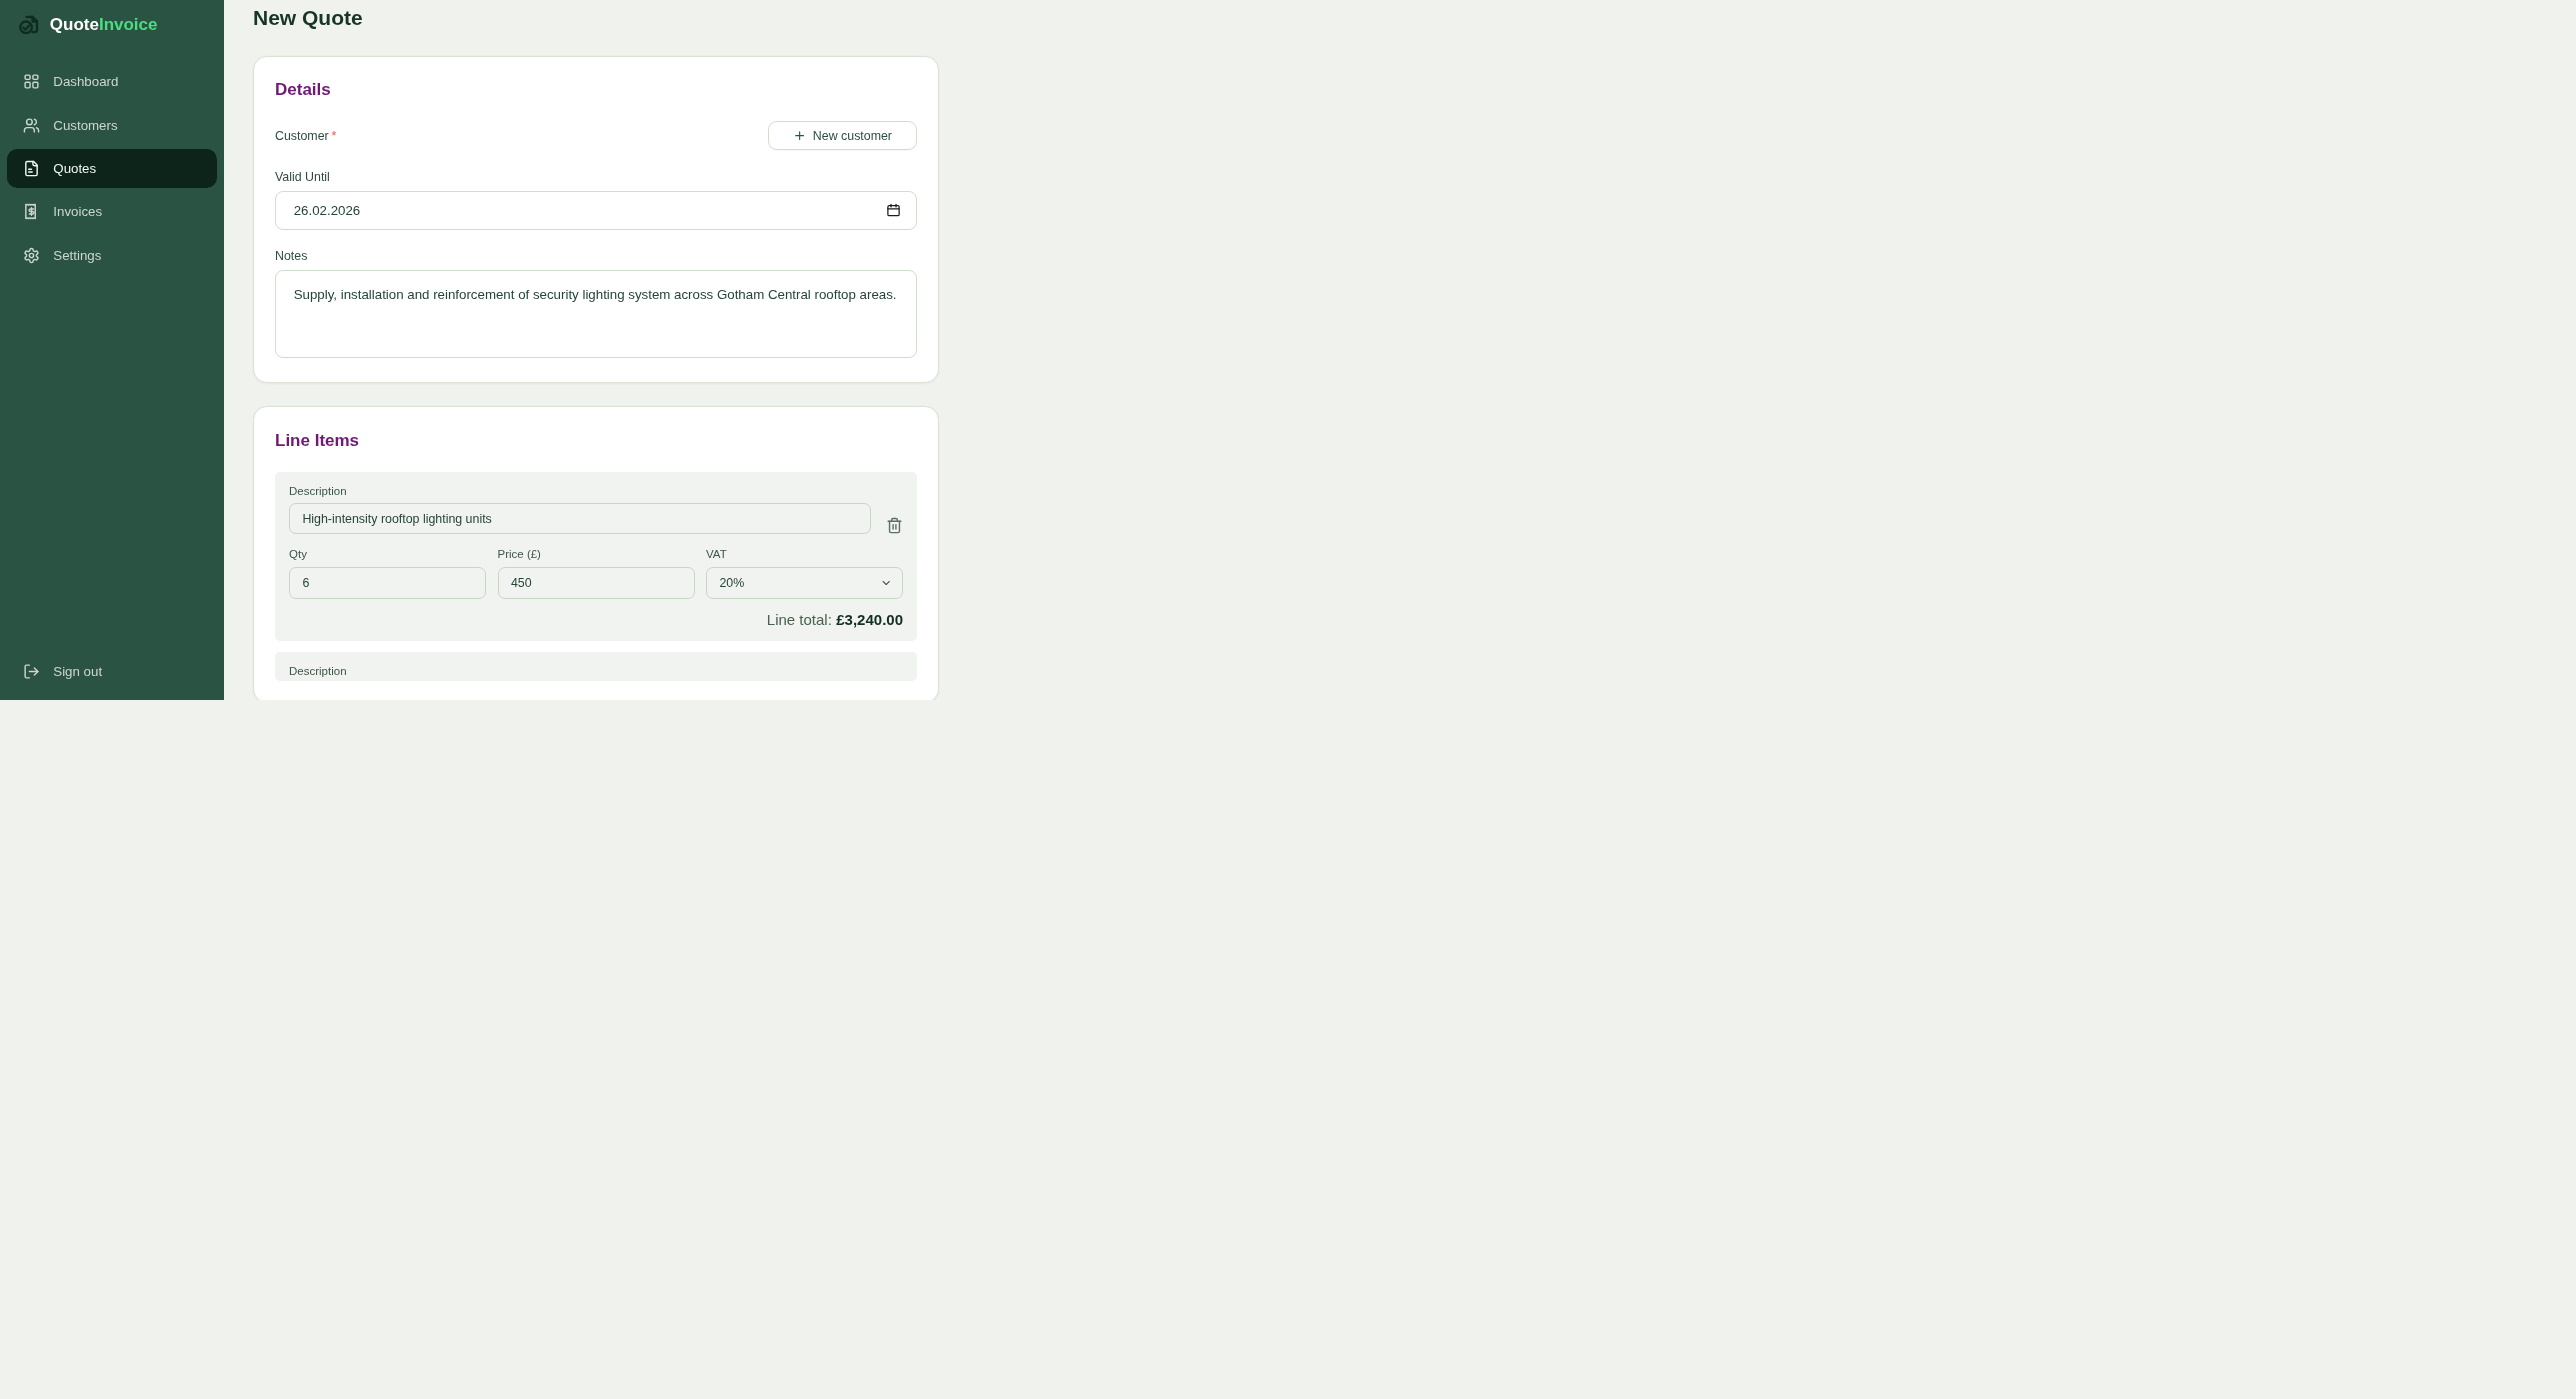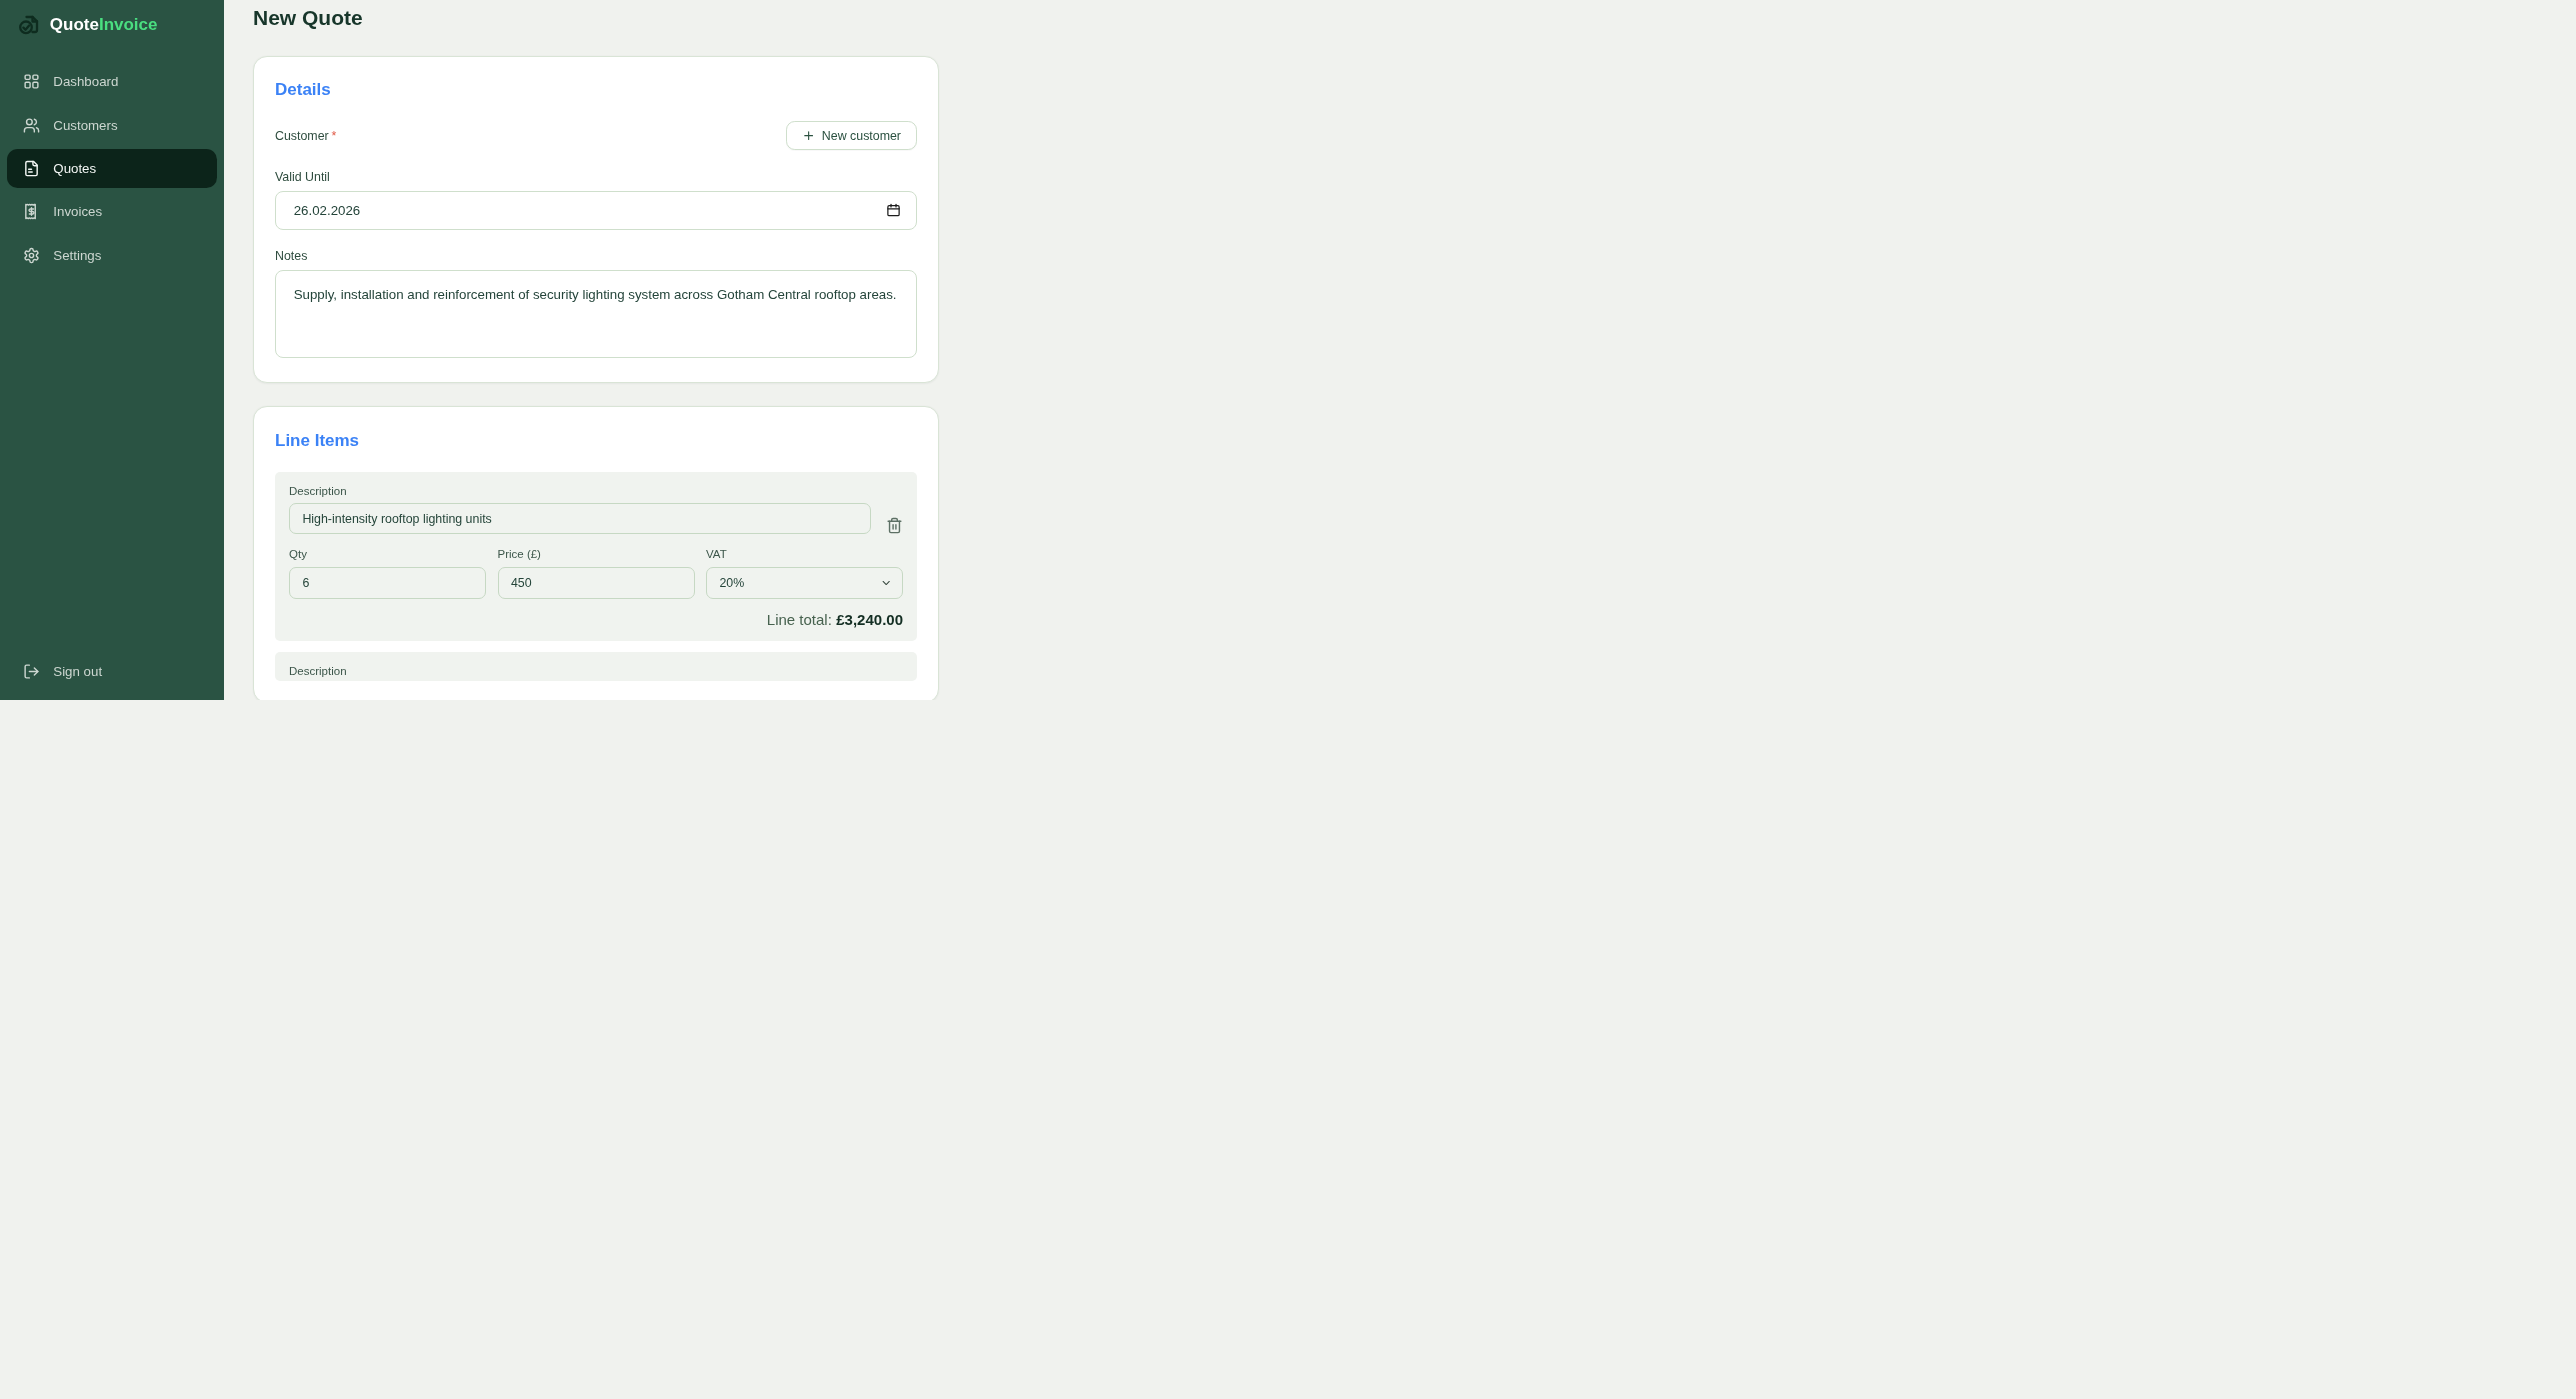--- a/index.html
+++ b/index.html
@@ -21,28 +21,28 @@
   .nav-item.active{background:#0c241a;color:#f4f7f5;}
   .signout{position:absolute;left:7px;right:7px;bottom:8.8px;display:flex;align-items:center;
     gap:13.3px;height:39px;padding-left:16px;border-radius:10.6px;font-size:13.3px;color:#cdd7d1;cursor:pointer;}
   .signout svg{width:17px;height:17px;}
 
   
   .main{flex:1;padding:3.5px 0 0 29px;}
   .page-title{margin:1.8px 0 0;font-size:21px;line-height:26.5px;font-weight:700;color:#17362a;}
   .card{width:686px;background:#ffffff;border:0.9px solid #d9e4d6;border-radius:14px;
     padding:21px;box-shadow:0 0.9px 1.8px rgba(20,40,30,.05);}
-  .card h2{margin:2.7px 0 21px;font-size:17px;font-weight:700;color:#3b82f6;}
+  .card h2{margin:2.7px 0 21px;font-size:17px;font-weight:700;color:#701a75;}
   .details-card{margin-top:24px;}
   .lineitems-card{margin-top:23px;}
 
   .row-between{display:flex;justify-content:space-between;align-items:center;}
   .field-label{font-size:12.4px;color:#2e4c3e;}
   .required{color:#e05a47;margin-left:2.7px;}
-  .btn-new-customer{display:flex;align-items:center;gap:7px;height:29px;padding:0 15px;
+  .btn-new-customer{display:flex;align-items:center;gap:7px;height:29px;padding:0 24px;
     background:#fff;border:0.9px solid #cfdfcc;border-radius:8.8px;font-size:12.4px;color:#2b5140;
     font-family:inherit;cursor:pointer;box-shadow:0 0.9px 0.9px rgba(20,40,30,.03);justify-content:center;}
   .btn-new-customer svg{width:13.3px;height:13.3px;}
 
   .control{position:relative;margin-top:7px;}
   .input{appearance:none;-webkit-appearance:none;width:100%;height:38px;border:0.9px solid #cfdfcc;
     border-radius:8px;background:#fff;padding:0 17.7px;font-size:13.3px;color:#24443a;font-family:inherit;}
   .input.date{height:39px;}
   textarea.input{height:88px;padding:11.5px 17.7px;line-height:23px;resize:none;}
   .chev{position:absolute;right:15px;top:50%;transform:translateY(-50%);width:13.3px;height:13.3px;

